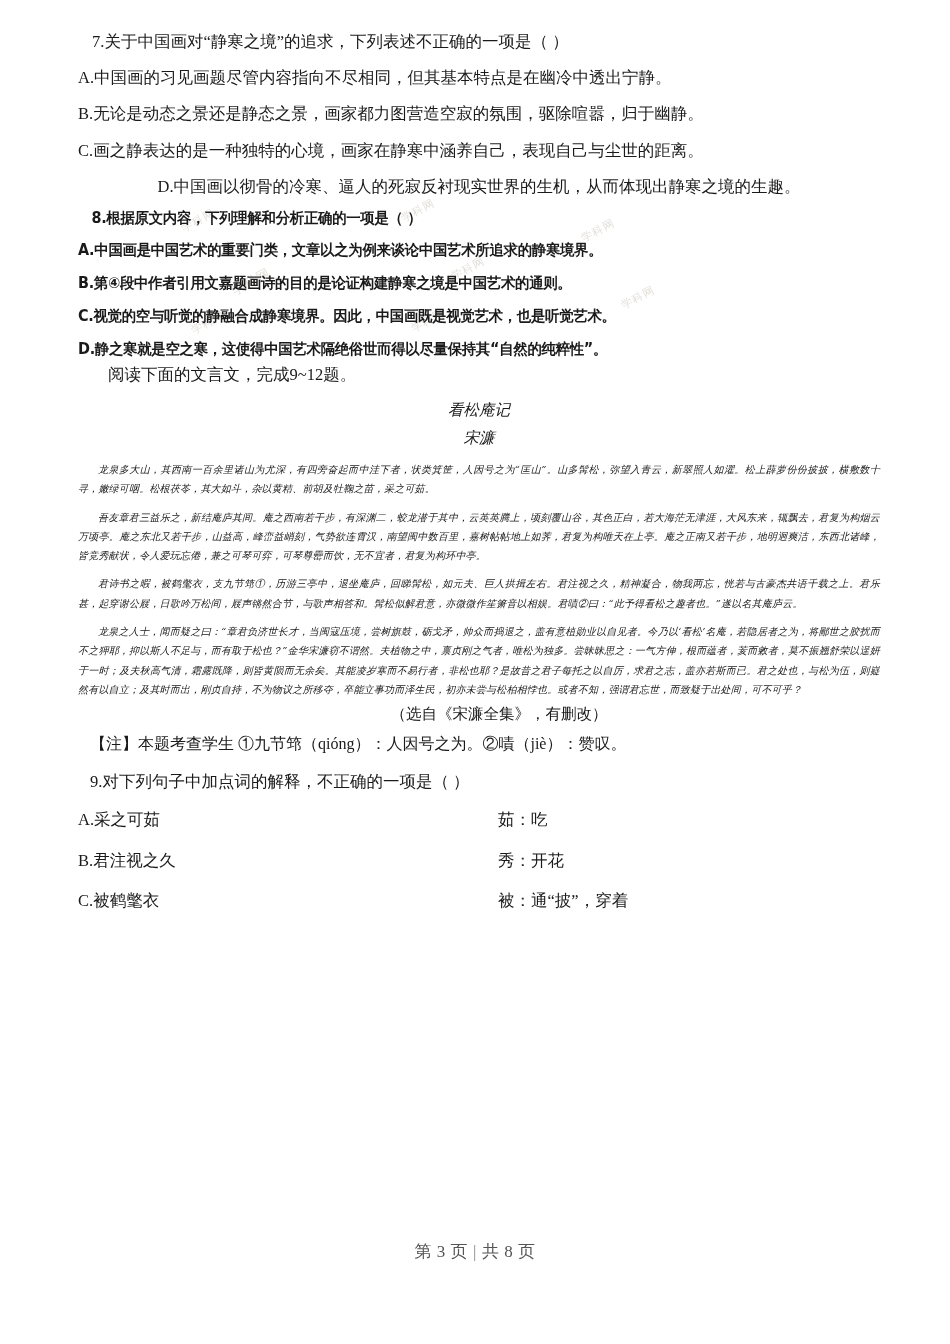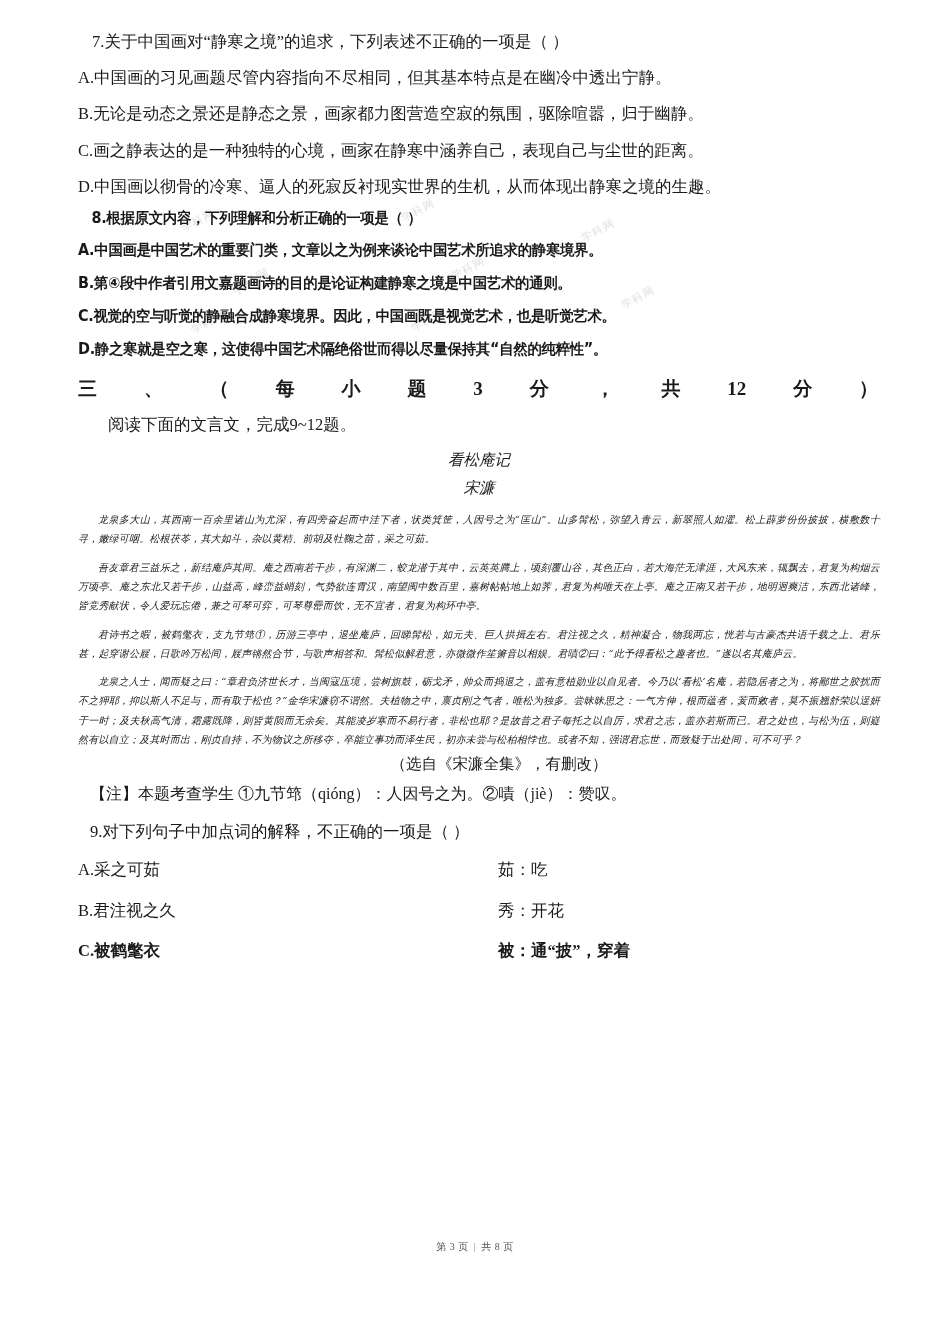--- a/index.html
+++ b/index.html
@@ -72,21 +72,21 @@
     font-size: 16.5px;
     line-height: 1.0;
     margin: 0;
     padding: 0;
     white-space: nowrap;
   }
 
   .sec7 { padding-top: 34px; }
   .sec7 .q-stem { margin-bottom: 19px; }
   .sec7 .opt    { margin-bottom: 20px; }
-  .sec7 .opt:last-child { margin-bottom: 0; }
+  .sec7 .opt:last-child { margin-bottom: 0; text-align: center; }
 
   
   .sec8 {
     font-family: "DejaVu Sans", "Liberation Sans", sans-serif;
     font-weight: 700;
     padding-top: 15px;
   }
   .sec8 .q-stem, .sec8 .opt {
     font-size: 15px;
     letter-spacing: -0.3px;
@@ -162,29 +162,29 @@
   .sec9 { padding-top: 22px; }
   .sec9 .q-stem { padding-left: 12px; margin-bottom: 22px; }
   .sec9 .q-row {
     display: flex;
     font-size: 16.5px;
     line-height: 1.0;
     margin-bottom: 24px;
   }
   .sec9 .q-row .left  { width: 420px; flex: 0 0 420px; }
   .sec9 .q-row .right { flex: 1 1 auto; }
-  .sec9 .q-row:last-child { margin-bottom: 0; font-weight: bold; }
+  .sec9 .q-row:last-child { margin-bottom: 0; }
 
   
   .footer {
     position: absolute;
     left: 0; right: 0;
     top: 1240px;
     text-align: center;
-    font-size: 10px;
+    font-size: 17px;
     color: #555;
     letter-spacing: .5px;
     z-index: 3;
   }
   .footer .sep { margin: 0 5px; color: #888; }
 </style>
 </head>
 <body>
 
 <div class="page">
@@ -211,21 +211,20 @@
     </section>
 
     <section class="sec8">
       <p class="q-stem">8.根据原文内容，下列理解和分析正确的一项是（      ）</p>
       <p class="opt">A.中国画是中国艺术的重要门类，文章以之为例来谈论中国艺术所追求的静寒境界。</p>
       <p class="opt">B.第④段中作者引用文嘉题画诗的目的是论证构建静寒之境是中国艺术的通则。</p>
       <p class="opt">C.视觉的空与听觉的静融合成静寒境界。因此，中国画既是视觉艺术，也是听觉艺术。</p>
       <p class="opt">D.静之寒就是空之寒，这使得中国艺术隔绝俗世而得以尽量保持其“自然的纯粹性”。</p>
     </section>
 
-    <h2 class="sec-head">三、（每小题3分，共12分）</h2>
 
     <p class="lead">阅读下面的文言文，完成9~12题。</p>
 
     <div class="kai">
       <p class="wen-title">看松庵记</p>
       <p class="wen-author">宋濂</p>
 
       <p class="wen-p first">
         <span>龙泉多大山，其西南一百余里诸山为尤深，有四旁奋起而中洼下者，状类箕筐，人因号之为“匡山”。山多髯松，弥望入青云，新翠照人如濯。松上薜萝份份披披，横敷数十寻，嫩绿可咽。松根茯苓，其大如斗，杂以黄精、前胡及牡鞠之苗，采之可茹。</span>
       </p>

